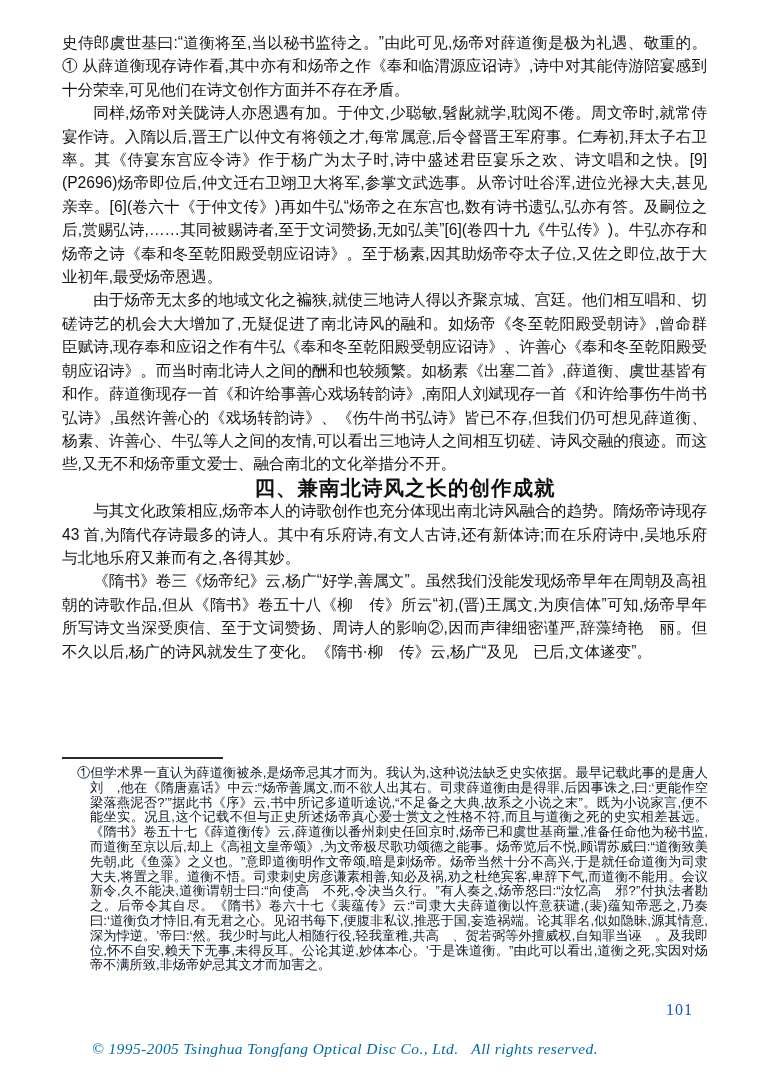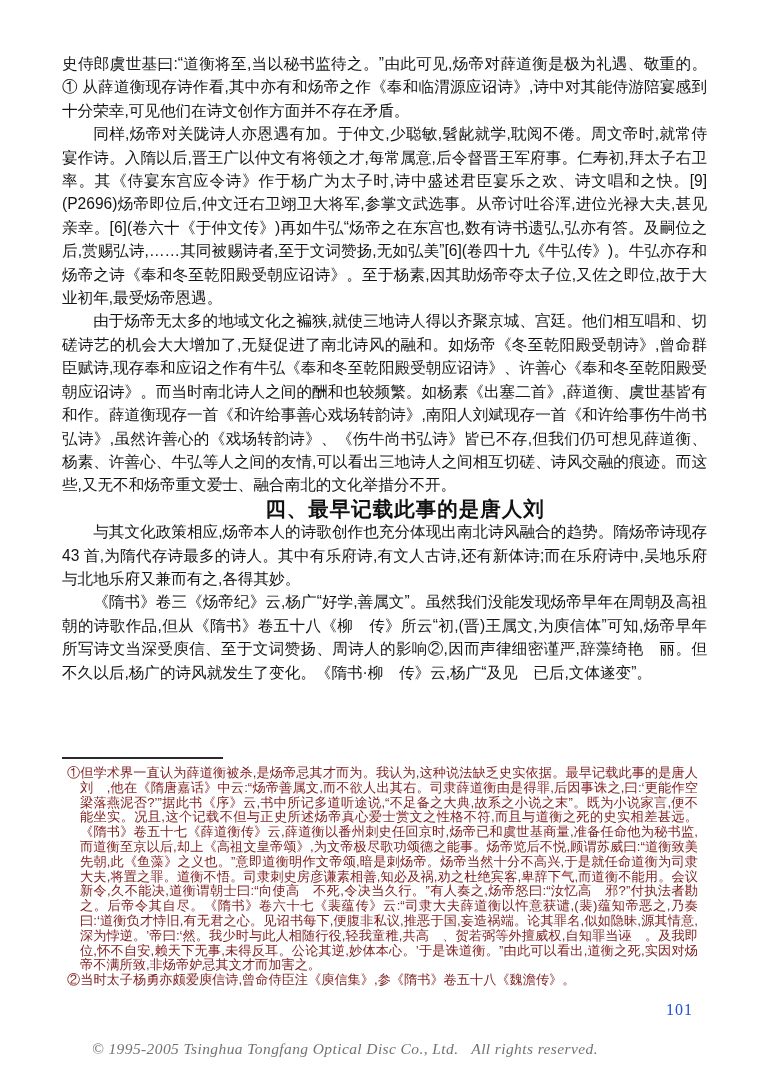--- a/index.html
+++ b/index.html
@@ -12,21 +12,21 @@
     width: 767px;
     height: 1080px;
     background: #ffffff;
     overflow: hidden;
     font-family: "Liberation Sans", sans-serif;
     color: #151515;
   }
   .article-body {
     position: absolute;
     left: 62px;
-    top: 52px;
+    top: 31px;
     width: 645px;
     height: 712px;
     overflow: hidden;
     font-size: 15.6px;
     line-height: 23.4px;
     text-align: justify;
     text-justify: inter-ideograph;
   }
   .article-body p {
     margin: 0;
@@ -48,30 +48,30 @@
   .footnote-divider {
     position: absolute;
     left: 62px;
     top: 757px;
     width: 161px;
     height: 0;
     border-top: 2px solid #2a2a2a;
   }
   .footnote-area {
     position: absolute;
-    left: 52px;
+    left: 62px;
     top: 766px;
     width: 646px;
     height: 232px;
     overflow: hidden;
     font-size: 13.2px;
     line-height: 14.8px;
     text-align: justify;
     text-justify: inter-ideograph;
-    color: #7f1d1d;
+    color: #0f172a;
   }
   .footnote-area p.footnote {
     margin: 0;
     padding-left: 28px;
     text-indent: -13px;
   }
   .page-number {
     position: absolute;
     top: 1001px;
     right: 74px;
@@ -81,42 +81,41 @@
     color: #1d4ed8;
   }
   .copyright {
     position: absolute;
     top: 1040px;
     left: 92px;
     font-family: "Liberation Serif", serif;
     font-style: italic;
     font-size: 15.5px;
     letter-spacing: 0.4px;
-    color: #737373;
+    color: #0369a1;
     white-space: nowrap;
   }
 </style>
 </head>
 <body>
 
 <div class="page">
 
   <div class="article-body">
     <p class="no-indent">史侍郎虞世基曰:“道衡将至,当以秘书监待之。”由此可见,炀帝对薛道衡是极为礼遇、敬重的。① 从薛道衡现存诗作看,其中亦有和炀帝之作《奉和临渭源应诏诗》,诗中对其能侍游陪宴感到十分荣幸,可见他们在诗文创作方面并不存在矛盾。</p>
     <p>同样,炀帝对关陇诗人亦恩遇有加。于仲文,少聪敏,髫龀就学,耽阅不倦。周文帝时,就常侍宴作诗。入隋以后,晋王广以仲文有将领之才,每常属意,后令督晋王军府事。仁寿初,拜太子右卫率。其《侍宴东宫应令诗》作于杨广为太子时,诗中盛述君臣宴乐之欢、诗文唱和之快。[9](P2696)炀帝即位后,仲文迁右卫翊卫大将军,参掌文武选事。从帝讨吐谷浑,进位光禄大夫,甚见亲幸。[6](卷六十《于仲文传》)再如牛弘“炀帝之在东宫也,数有诗书遗弘,弘亦有答。及嗣位之后,赏赐弘诗,……其同被赐诗者,至于文词赞扬,无如弘美”[6](卷四十九《牛弘传》)。牛弘亦存和炀帝之诗《奉和冬至乾阳殿受朝应诏诗》。至于杨素,因其助炀帝夺太子位,又佐之即位,故于大业初年,最受炀帝恩遇。</p>
     <p>由于炀帝无太多的地域文化之褊狭,就使三地诗人得以齐聚京城、宫廷。他们相互唱和、切磋诗艺的机会大大增加了,无疑促进了南北诗风的融和。如炀帝《冬至乾阳殿受朝诗》,曾命群臣赋诗,现存奉和应诏之作有牛弘《奉和冬至乾阳殿受朝应诏诗》、许善心《奉和冬至乾阳殿受朝应诏诗》。而当时南北诗人之间的酬和也较频繁。如杨素《出塞二首》,薛道衡、虞世基皆有和作。薛道衡现存一首《和许给事善心戏场转韵诗》,南阳人刘斌现存一首《和许给事伤牛尚书弘诗》,虽然许善心的《戏场转韵诗》、《伤牛尚书弘诗》皆已不存,但我们仍可想见薛道衡、杨素、许善心、牛弘等人之间的友情,可以看出三地诗人之间相互切磋、诗风交融的痕迹。而这些,又无不和炀帝重文爱士、融合南北的文化举措分不开。</p>
-    <p class="section-heading">四、最早记载此事的是唐人刘</p>
+    <p class="section-heading">四、兼南北诗风之长的创作成就</p>
     <p>与其文化政策相应,炀帝本人的诗歌创作也充分体现出南北诗风融合的趋势。隋炀帝诗现存 43 首,为隋代存诗最多的诗人。其中有乐府诗,有文人古诗,还有新体诗;而在乐府诗中,吴地乐府与北地乐府又兼而有之,各得其妙。</p>
     <p>《隋书》卷三《炀帝纪》云,杨广“好学,善属文”。虽然我们没能发现炀帝早年在周朝及高祖朝的诗歌作品,但从《隋书》卷五十八《柳　传》所云“初,(晋)王属文,为庾信体”可知,炀帝早年所写诗文当深受庾信、至于文词赞扬、周诗人的影响②,因而声律细密谨严,辞藻绮艳　丽。但不久以后,杨广的诗风就发生了变化。《隋书·柳　传》云,杨广“及见　已后,文体遂变”。</p>
   </div>
 
   <div class="footnote-divider"></div>
 
   <div class="footnote-area">
     <p class="footnote">①但学术界一直认为薛道衡被杀,是炀帝忌其才而为。我认为,这种说法缺乏史实依据。最早记载此事的是唐人刘　,他在《隋唐嘉话》中云:“炀帝善属文,而不欲人出其右。司隶薛道衡由是得罪,后因事诛之,曰:‘更能作空梁落燕泥否?’”据此书《序》云,书中所记多道听途说,“不足备之大典,故系之小说之末”。既为小说家言,便不能坐实。况且,这个记载不但与正史所述炀帝真心爱士赏文之性格不符,而且与道衡之死的史实相差甚远。《隋书》卷五十七《薛道衡传》云,薛道衡以番州刺史任回京时,炀帝已和虞世基商量,准备任命他为秘书监,而道衡至京以后,却上《高祖文皇帝颂》,为文帝极尽歌功颂德之能事。炀帝览后不悦,顾谓苏威曰:“道衡致美先朝,此《鱼藻》之义也。”意即道衡明作文帝颂,暗是刺炀帝。炀帝当然十分不高兴,于是就任命道衡为司隶大夫,将置之罪。道衡不悟。司隶刺史房彦谦素相善,知必及祸,劝之杜绝宾客,卑辞下气,而道衡不能用。会议新令,久不能决,道衡谓朝士曰:“向使高　不死,令决当久行。”有人奏之,炀帝怒曰:“汝忆高　邪?”付执法者勘之。后帝令其自尽。《隋书》卷六十七《裴蕴传》云:“司隶大夫薛道衡以忤意获谴,(裴)蕴知帝恶之,乃奏曰:‘道衡负才恃旧,有无君之心。见诏书每下,便腹非私议,推恶于国,妄造祸端。论其罪名,似如隐昧,源其情意,深为悖逆。’帝曰:‘然。我少时与此人相随行役,轻我童稚,共高　、贺若弼等外擅威权,自知罪当诬　。及我即位,怀不自安,赖天下无事,未得反耳。公论其逆,妙体本心。’于是诛道衡。”由此可以看出,道衡之死,实因对炀帝不满所致,非炀帝妒忌其文才而加害之。</p>
-    <p class="footnote">②当时太子杨勇亦颇爱庾信诗,曾命侍臣注《庾信集》,参《隋书》卷五十八《魏澹传》。</p>
   </div>
 
   <div class="page-number">101</div>
 
   <div class="copyright">© 1995-2005 Tsinghua Tongfang Optical Disc Co., Ltd.&nbsp;&nbsp;&nbsp;All rights reserved.</div>
 
 </div>
 
 </body></html>

